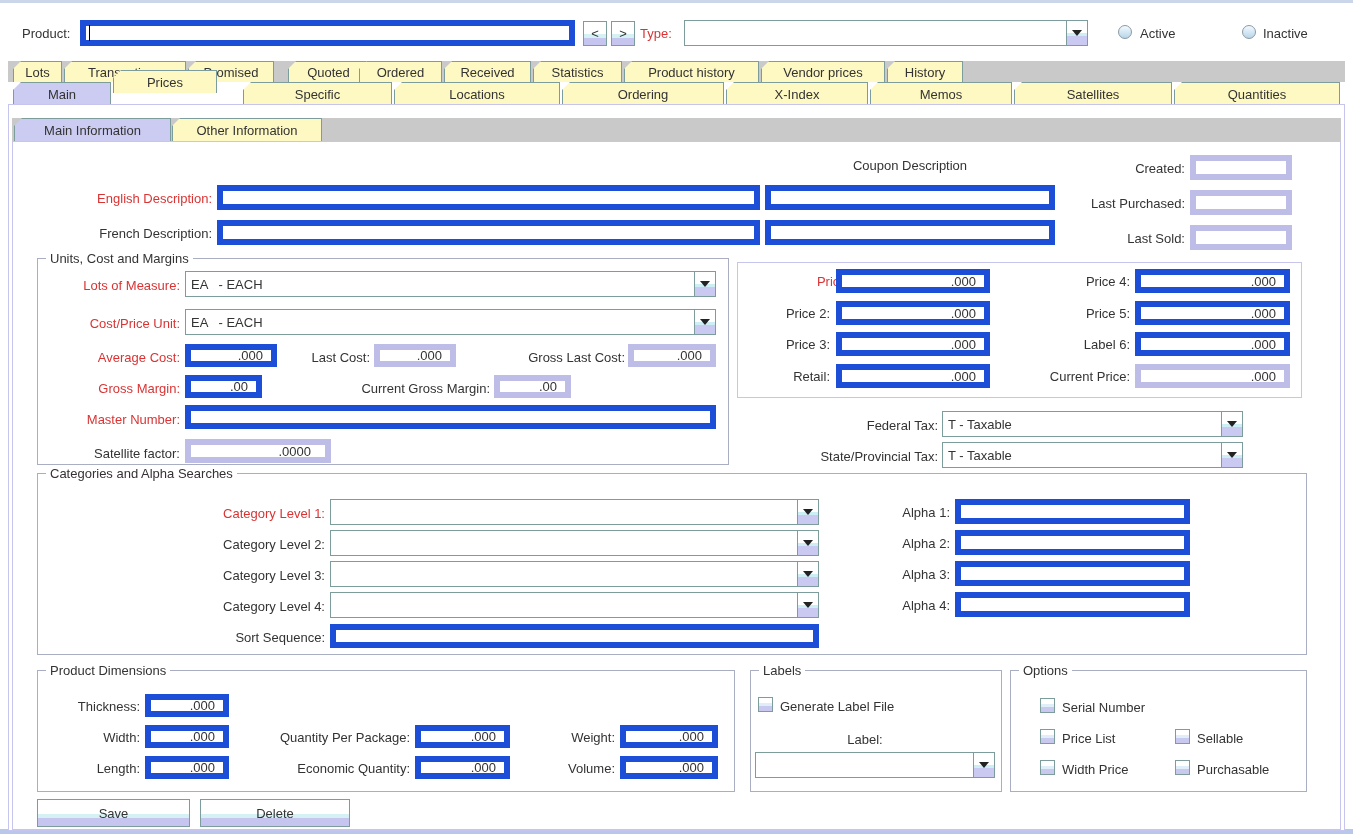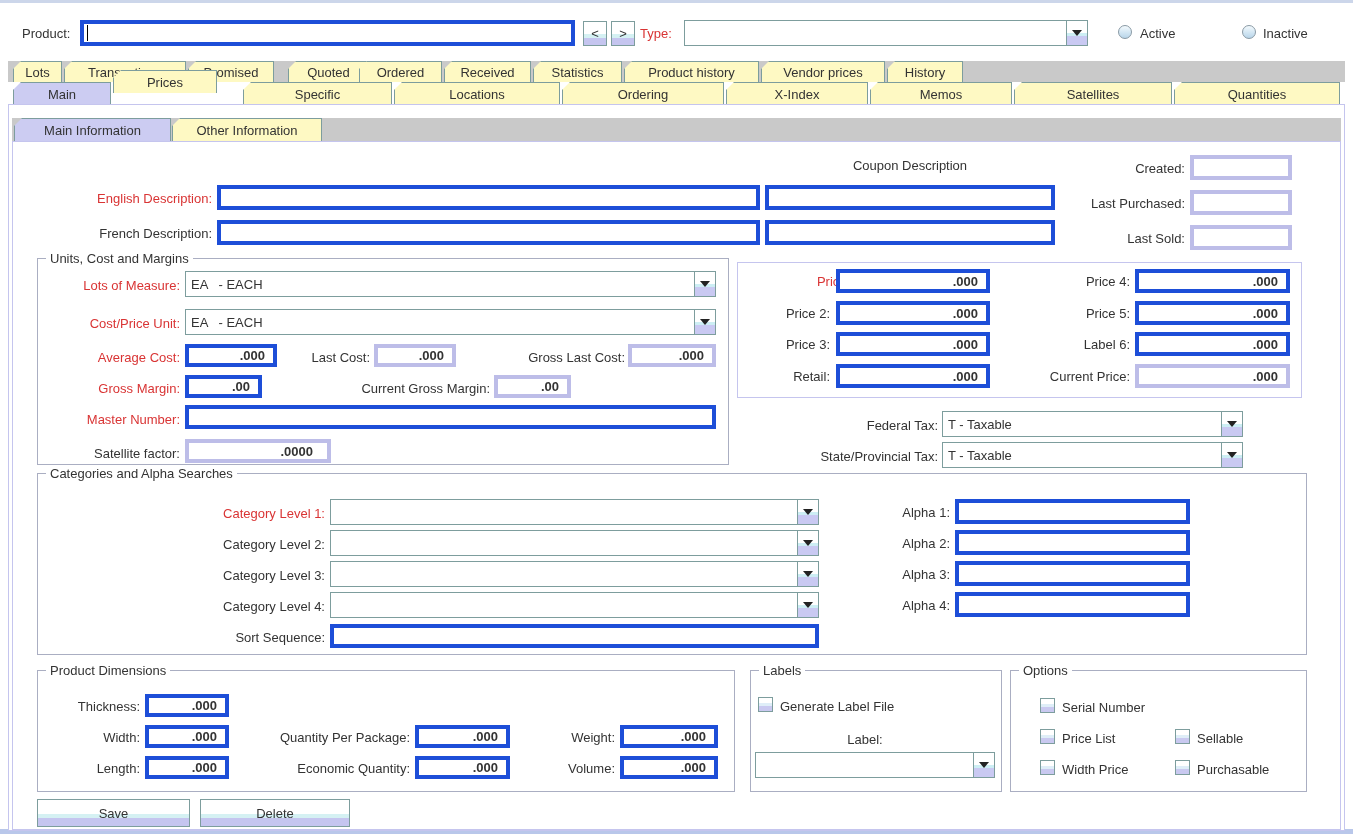--- a/index.html
+++ b/index.html
@@ -6,21 +6,21 @@
   body {
     width:1353px; height:834px; position:relative; overflow:hidden;
     background:#ffffff; color:#333;
     font-family:"Liberation Sans", sans-serif; font-size:13px;
   }
   .abs { position:absolute; box-sizing:border-box; }
   .lbl { white-space:nowrap; }
   .right { text-align:right; }
   .center { text-align:center; }
   .req { color:#d93434; }
-  .tf { border:4px solid #1d4ed8; background:#fff; display:flex; align-items:center;font-weight:bold; }
+  .tf { border:6px solid #1d4ed8; background:#fff; display:flex; align-items:center; }
   .tf.ro { border-color:#bdbde8; }
   .tf .val { width:100%; padding:0 4px; white-space:pre; overflow:hidden; }
   .tf .num { text-align:right; padding-right:8px; }
   .combo { border:1px solid #7d9d9d; background:#fff; display:flex; }
   .combo .cval { flex:1; padding:3px 5px; white-space:pre; overflow:hidden; align-self:center; }
   .combo .cbtn { width:20px; border-left:1px solid #7d9d9d; flex:0 0 20px;
     background:linear-gradient(180deg,#fff 0%,#fff 48%,#cdeef4 48%,#cdeef4 64%,#c9c9f2 64%,#c9c9f2 100%);
     display:flex; align-items:center; justify-content:center; }
   .tri { width:0; height:0; border-left:5px solid transparent; border-right:5px solid transparent; border-top:6px solid #222; }
   .btn { border:1px solid #7d9d9d; color:#333;

